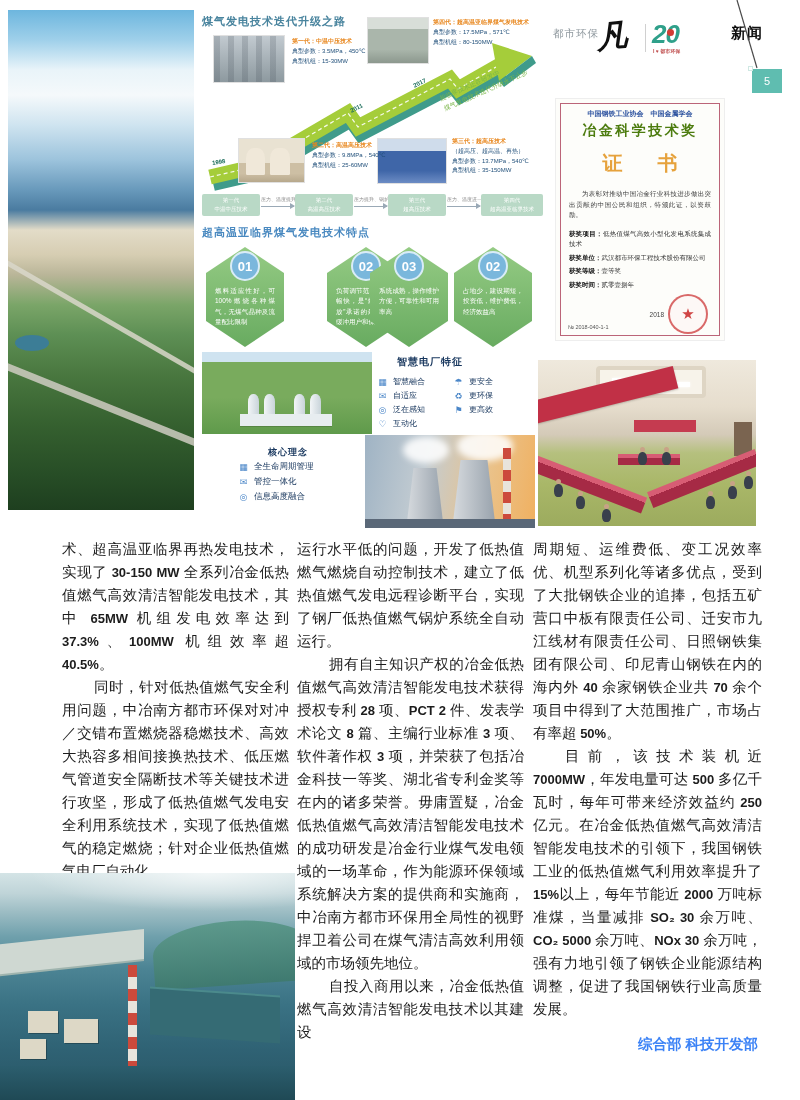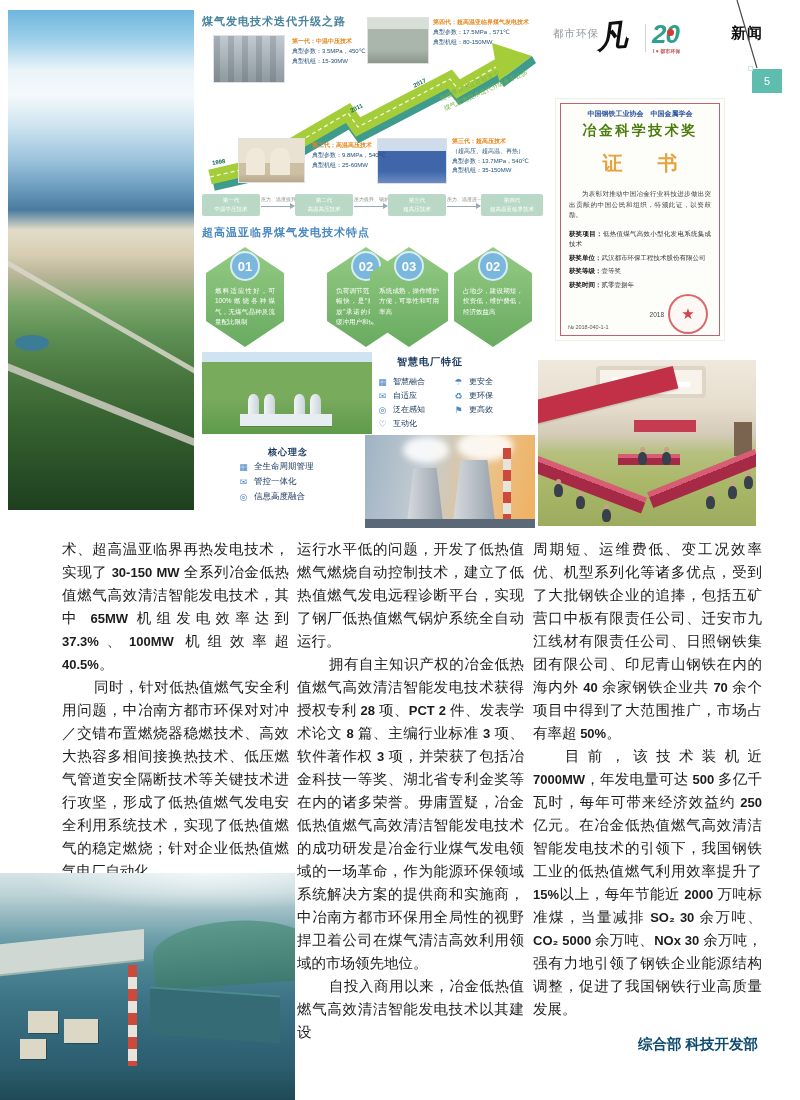--- a/index.html
+++ b/index.html
@@ -159,21 +159,21 @@
   .p4{left:168px;top:136px;} .p5{left:190px;top:126px;} .p6{left:206px;top:116px;}
   .p7{left:100px;top:92px;} .p8{left:124px;top:92px;}
 
   
   .col{position:absolute;top:538px;width:227px;font-family:"Liberation Serif","DejaVu Serif",serif;
        font-size:14.5px;line-height:23px;color:#1c1c1c;text-align:justify;}
   .c1{left:62px;} .c2{left:297px;} .c3{left:533px;width:229px;}
   .col p.indent{text-indent:2.2em;}
   .num{font-family:"Liberation Sans","DejaVu Sans",sans-serif;font-weight:bold;font-size:13px;}
   .byline{margin-top:12px;text-align:right;font-family:"Liberation Sans","DejaVu Sans",sans-serif;
-          font-weight:bold;font-size:14.5px;padding-right:4px;color:#0c4a6e;}
+          font-weight:bold;font-size:14.5px;padding-right:4px;color:#3b82f6;}
 
   
   .photo-bottom{position:absolute;left:0;top:873px;width:295px;height:227px;overflow:hidden;
     background:linear-gradient(180deg,#d4e4e6 0%,#bfd4d8 9%,#9dbdc4 17%,#6fa0ac 28%,#4c8494 42%,
       #3a7284 58%,#2f6274 78%,#285563 100%);}
   .bp-haze{position:absolute;left:0;top:0;width:100%;height:38px;
     background:radial-gradient(60% 100% at 70% 0,rgba(255,255,255,.7),rgba(255,255,255,0));}
   .bp-dome{position:absolute;right:-18px;top:48px;width:160px;height:64px;
     background:linear-gradient(180deg,#5d998c,#3f7a70);border-radius:100% 100% 0 0/95% 95% 0 0;
     transform:rotate(-4deg);}

